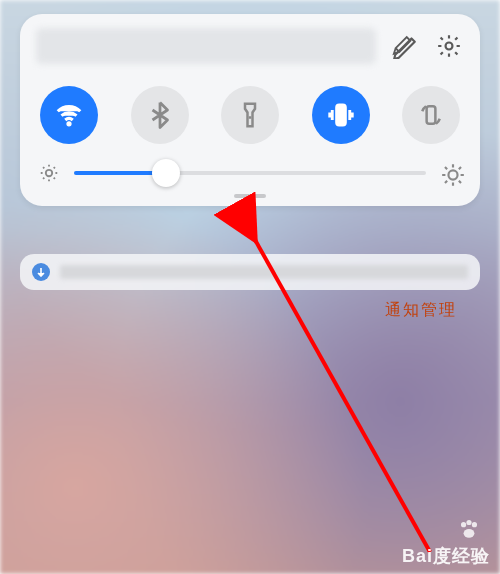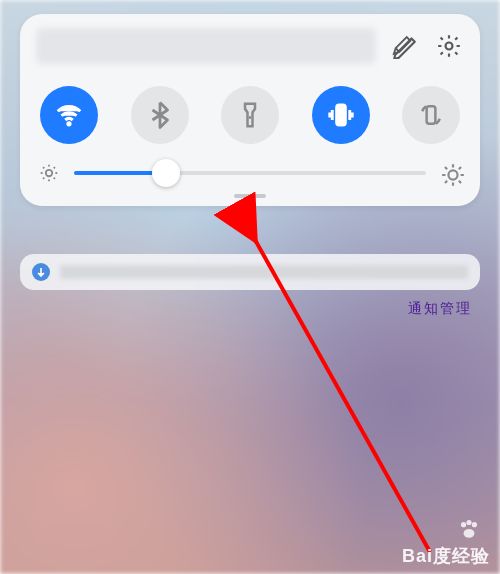--- a/index.html
+++ b/index.html
@@ -27,21 +27,21 @@
   .sun svg *{stroke:#8a8a8a;fill:none;stroke-width:2;}
   .sun.big svg{width:26px;height:26px;}
   .track{flex:1;height:4px;background:#dcdde0;border-radius:2px;position:relative;}
   .fill{position:absolute;left:0;top:0;bottom:0;background:#1f7bff;border-radius:2px;}
   .thumb{position:absolute;top:50%;width:28px;height:28px;border-radius:50%;background:#fff;box-shadow:0 1px 4px rgba(0,0,0,.25);transform:translate(-50%,-50%);}
   .grip{width:32px;height:4px;background:#c7c8cb;border-radius:2px;margin:10px auto 0 auto;}
   .notif{position:absolute;left:20px;right:20px;top:254px;height:36px;background:rgba(245,246,248,.85);border-radius:14px;display:flex;align-items:center;padding:0 12px;gap:10px;}
   .nbadge{width:18px;height:18px;border-radius:50%;background:#4a8be0;display:flex;align-items:center;justify-content:center;}
   .nbadge svg *{stroke:#fff;fill:#fff;}
   .ntext{flex:1;height:14px;background:#d7d8db;border-radius:3px;filter:blur(2px);}
-  .manage{position:absolute;right:28px;top:300px;color:#4c1d95;font-size:14px;letter-spacing:2px;}
+  .manage{position:absolute;right:43px;top:300px;color:#c2410c;font-size:16px;letter-spacing:2px;}
   .arrow{position:absolute;left:0;top:0;width:500px;height:574px;pointer-events:none;}
   .wm{position:absolute;right:10px;bottom:6px;color:#fff;font-size:11px;opacity:.9;text-align:right;line-height:1.2;}
   .wm .big{font-size:18px;font-weight:bold;letter-spacing:1px;}
   .paw{position:absolute;right:18px;bottom:32px;opacity:.8;}
 </style>
 </head>
 <body>
 
 <div class="bg"></div>
 

